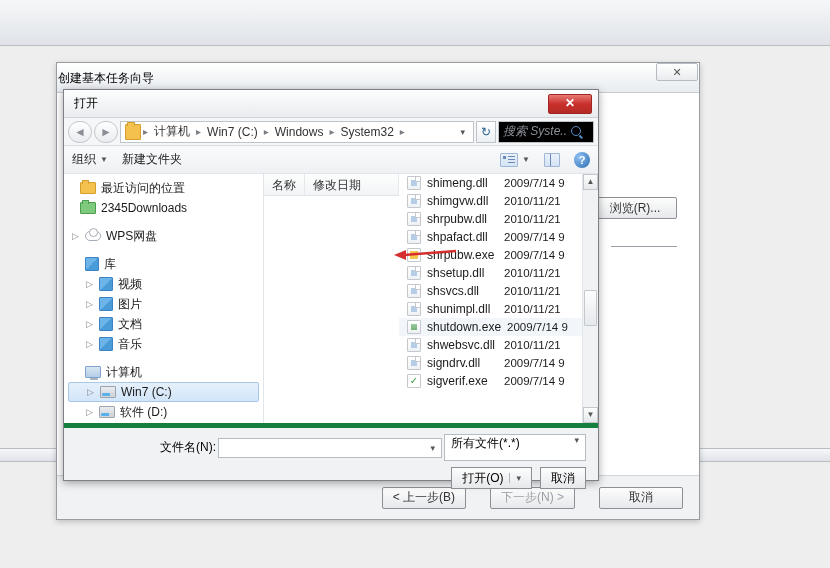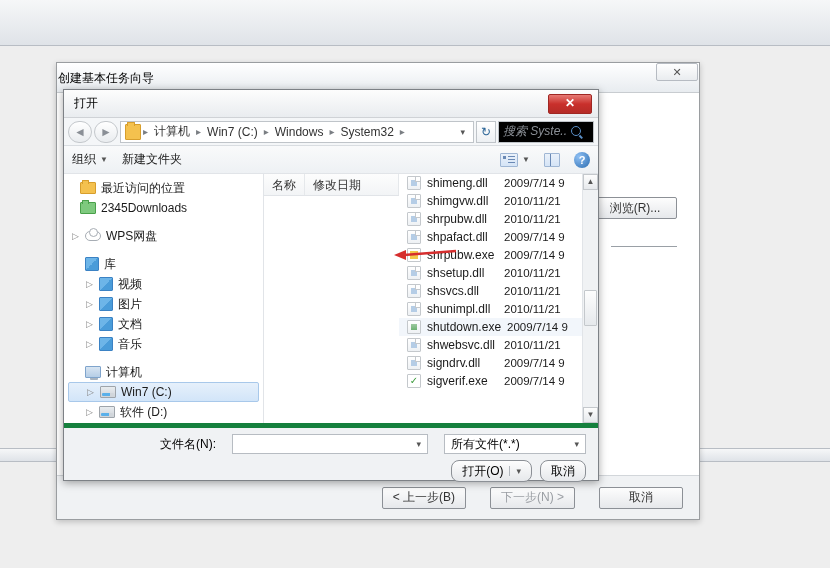--- a/index.html
+++ b/index.html
@@ -78,27 +78,27 @@
 .fic.exe2:before{content:"";position:absolute;inset:2px;background:#f2c94c}
 .fic.exe3{background:#fff;border:1px solid #c4c8cc;border-radius:1px}
 .fic.exe3:before{content:"✓";position:absolute;inset:0;color:#3a9a3a;font-size:10px;text-align:center;line-height:12px}
 .row .nm{flex:1;color:#1a1a1a}
 .row .dt{width:86px;color:#1a1a1a;font-size:11.5px;text-align:left;overflow:hidden;white-space:nowrap}
 .vsb{position:absolute;top:0;right:0;bottom:0;width:16px;background:#f0f2f4;border-left:1px solid #e1e4e8}
 .vsb .up,.vsb .dn{height:16px;background:linear-gradient(#fdfdfd,#e6e9ec);border:1px solid #c4c8cc;text-align:center;font-size:8px;color:#555;line-height:14px}
 .vsb .dn{position:absolute;bottom:0;left:0;right:0}
 .vsb .th{position:absolute;top:116px;left:1px;right:1px;height:36px;background:linear-gradient(#fdfdfd,#e6e9ec);border:1px solid #c4c8cc;border-radius:1px}
 .dlg-foot{position:absolute;left:0;right:0;bottom:0;height:52px;background:#f0f2f4;padding:6px 12px;display:flex;flex-direction:column;gap:6px}
-.ff-row1{display:flex;align-items:center;gap:16px}
+.ff-row1{display:flex;align-items:center;gap:2px}
 .ff-row1 .lbl{width:140px;text-align:right}
 .fn{flex:1;height:20px;border:1px solid #b7bcc2;background:#fff;display:flex;align-items:center;justify-content:flex-end;padding:0 6px;color:#555;font-size:9px}
-.ft{width:142px;height:20px;border:1px solid #b7bcc2;background:#fff;display:flex;align-items:center;padding:0 6px;justify-content:space-between}
+.ft{width:142px;height:27px;border:1px solid #b7bcc2;background:#fff;display:flex;padding:0 6px;justify-content:space-between}
 .ft .dd{font-size:9px;color:#555}
 .ff-row2{display:flex;justify-content:flex-end;gap:8px}
-.obtn{height:22px;border:1px solid #8c9096;border-radius:8px;background:linear-gradient(#fdfdfd,#e6e8eb);display:flex;align-items:center;padding:0 10px}
+.obtn{height:22px;border:1px solid #8c9096;border-radius:0;background:linear-gradient(#fdfdfd,#e6e8eb);display:flex;align-items:center;padding:0 10px}
 .obtn .dd{margin-left:6px;border-left:1px solid #b1b6bc;padding-left:6px;font-size:9px;color:#555}
 .arrow{position:absolute;top:248px;left:394px;width:64px;height:14px;pointer-events:none}
 .arrow svg{width:100%;height:100%}
 </style>
 </head>
 <body>
 
 <div class="bg-top"></div>
 <div class="bg-bot"></div>
 

